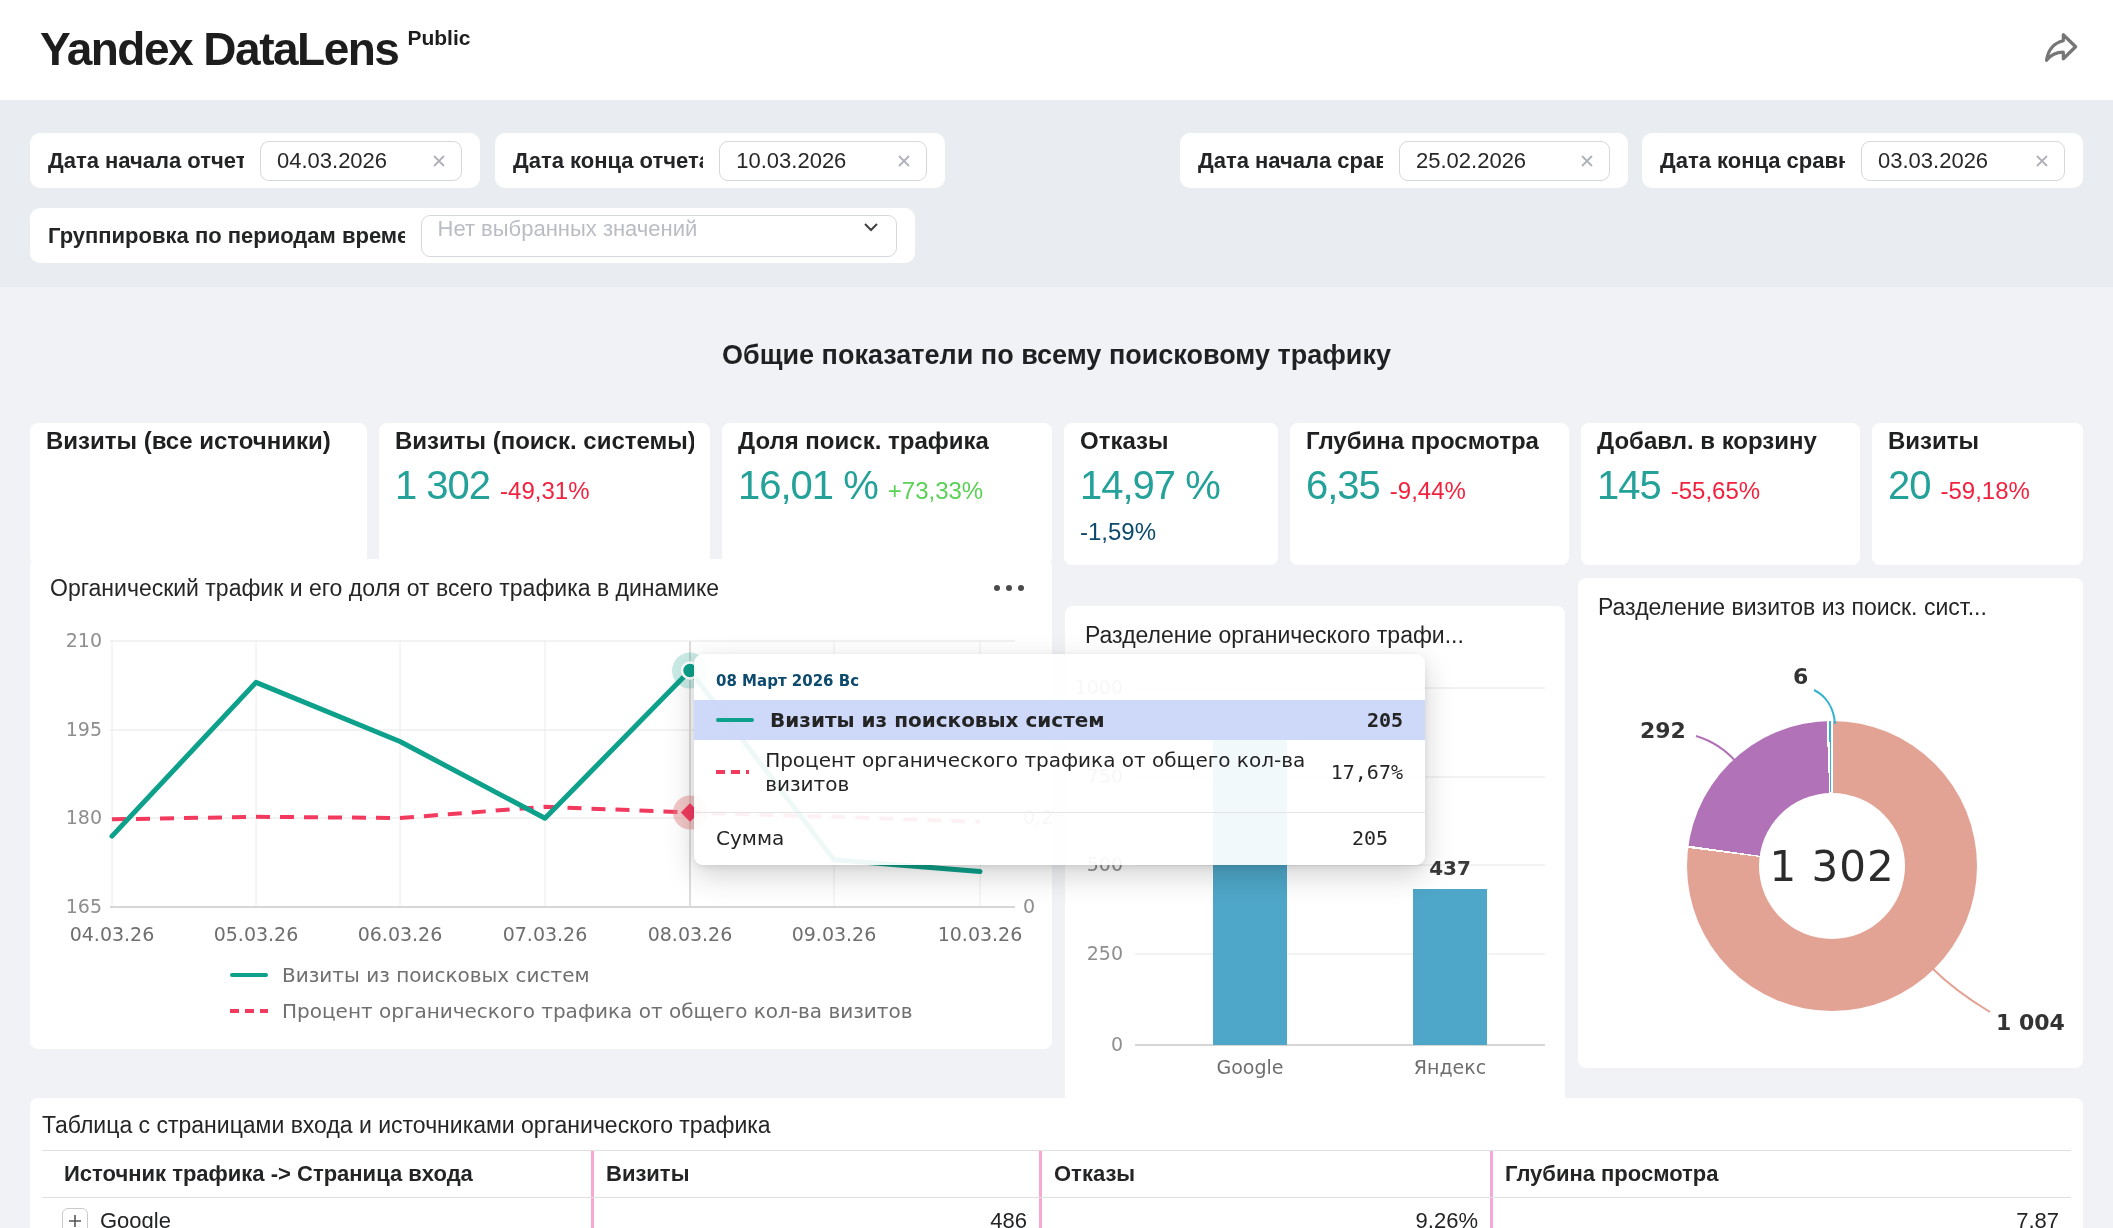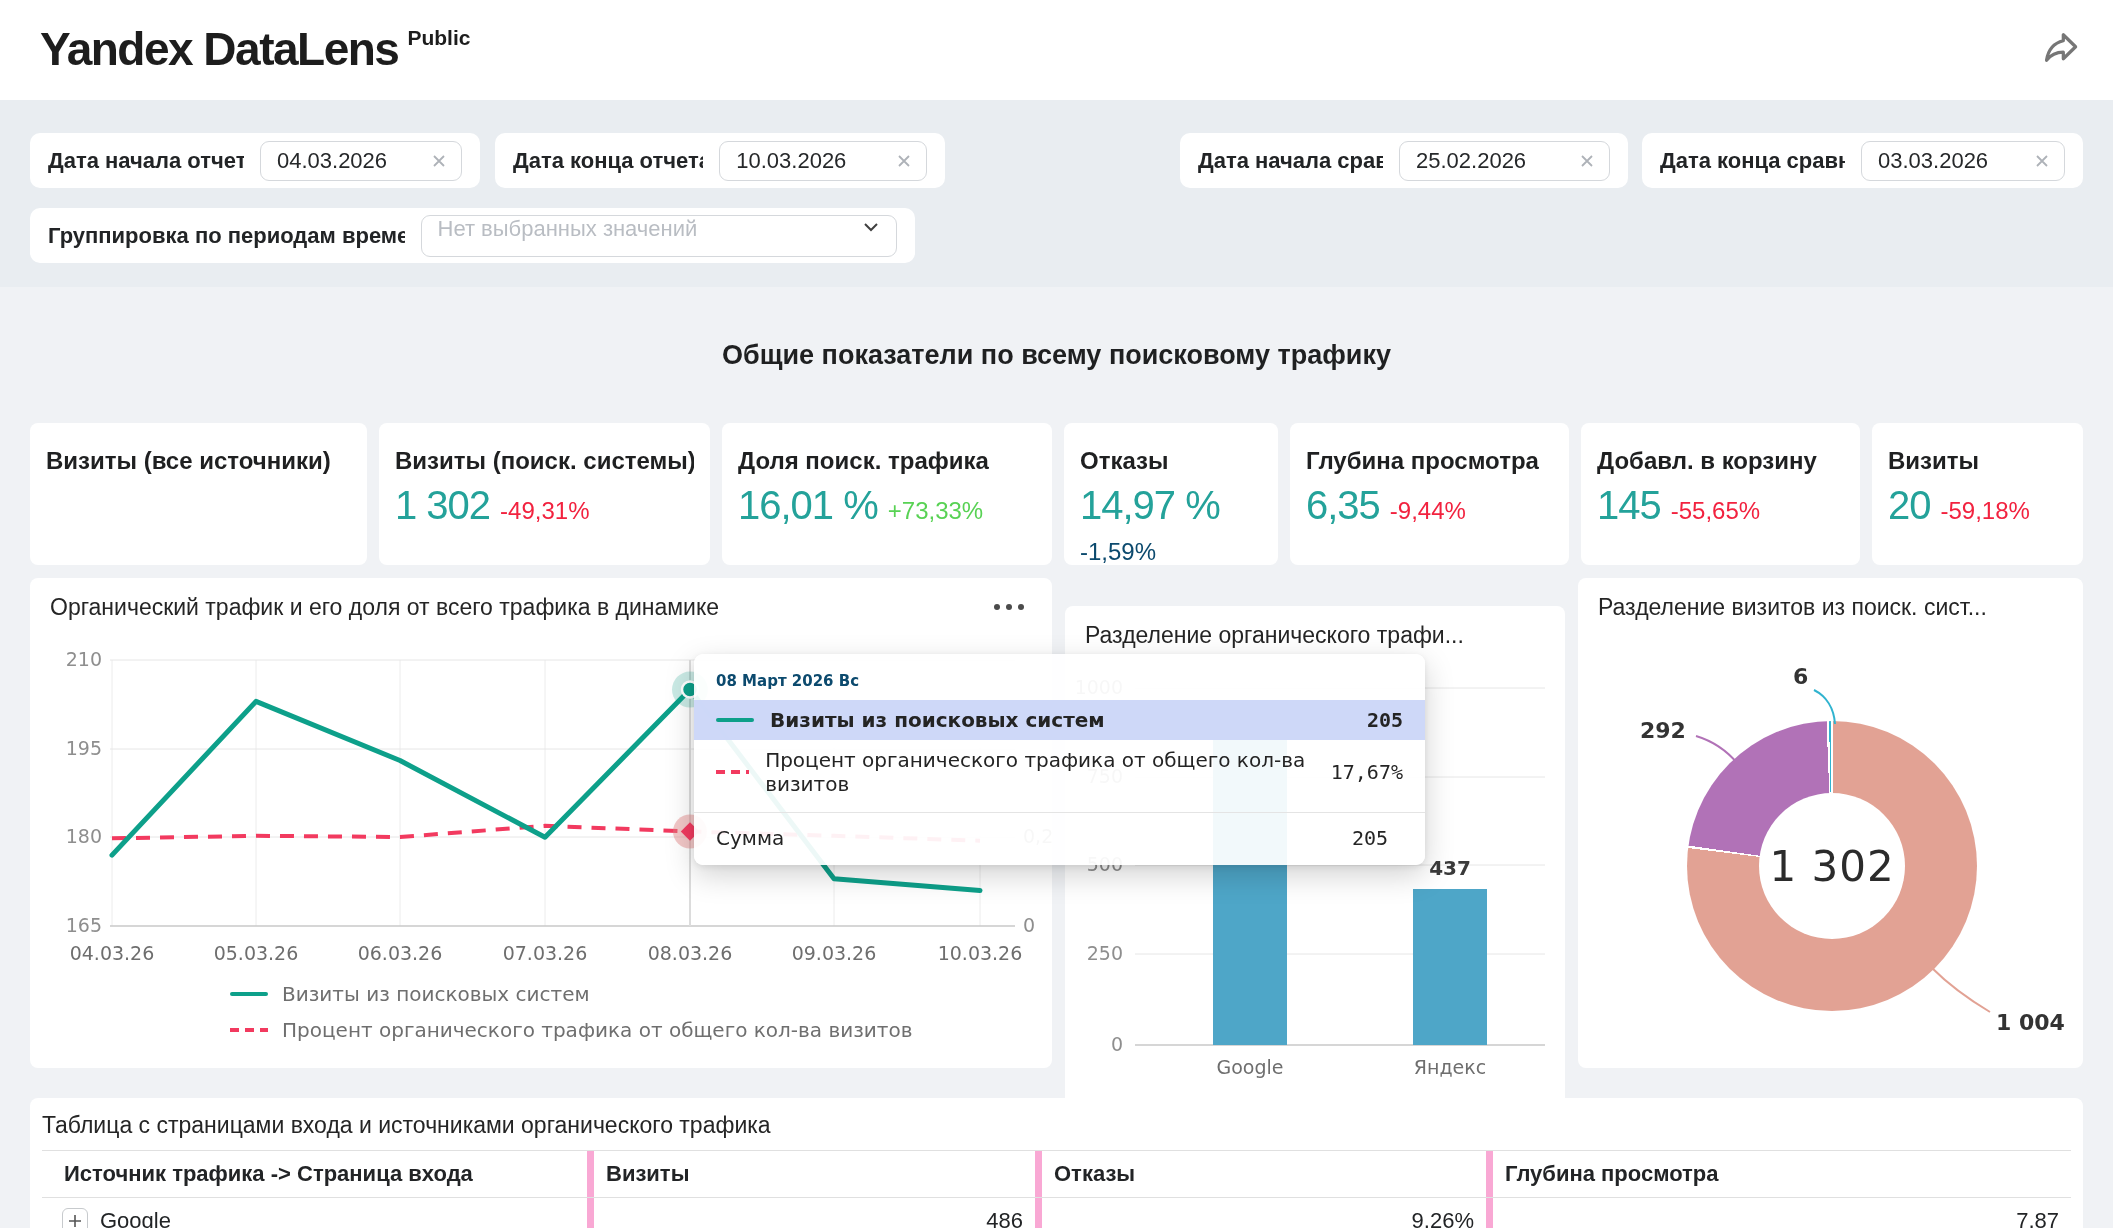--- a/index.html
+++ b/index.html
@@ -27,34 +27,34 @@
                   display:flex; align-items:flex-start; padding:0 14px 0 16px; background:#fff; }
   .placeholder { font-size:22px; color:#B9BDC3; flex:1; }
 
   
   .section-title { position:absolute; left:30px; top:340px; width:2053px; text-align:center;
                    font-size:27px; font-weight:700; color:#1f2021; }
 
   
   .kpi-row { position:absolute; left:30px; top:423px; display:grid; gap:12px;
              grid-template-columns:337px 331px 330px 214px 279px 279px 211px; }
-  .kpi-card { background:#fff; border-radius:8px; height:142px; padding:24px 16px 0 16px; }
+  .kpi-card { background:#fff; border-radius:8px; height:142px; padding:4px 16px 0 16px; }
   .kpi-title { font-size:24px; font-weight:700; color:#1f2021; margin-bottom:8px; white-space:nowrap; overflow:hidden; }
   .kpi-valrow { display:flex; align-items:baseline; gap:10px; flex-wrap:wrap; }
   .kpi-value { font-size:40px; font-weight:400; color:#24A29A; letter-spacing:-1px; }
   .kpi-delta { font-size:24px; font-weight:400; }
 
   
   .panel { position:absolute; background:#fff; border-radius:8px; }
   .panel-title { position:absolute; left:20px; top:16px; font-size:23px; font-weight:500; color:#252525;
                  white-space:nowrap; overflow:hidden; max-width:88%; }
   .menu-dots { position:absolute; right:28px; top:26px; display:flex; gap:6px; cursor:pointer; }
   .menu-dots i { width:6px; height:6px; border-radius:50%; background:#4b4b4b; display:block; }
 
-  #line-panel  { left:30px;   top:578px; width:1022px; height:490px; }
+  #line-panel  { left:30px;   top:559px; width:1022px; height:490px; }
   #bar-panel   { left:1065px; top:606px; width:500px;  height:515px; }
   #donut-panel { left:1578px; top:578px; width:505px;  height:490px; }
   svg text { font-family:"DejaVu Sans", sans-serif; }
   .ytick  { font-size:19px; fill:#8E8E8E; }
   .xtick  { font-size:19px; fill:#6E6E6E; }
   .barlabel { font-size:20px; font-weight:700; fill:#3a3a3a; }
 
   .legend { position:absolute; left:200px; top:404px; display:flex; flex-direction:column; gap:12px; }
   .legend-item { display:flex; align-items:center; gap:14px; font-size:20px; color:#6F6F6F;
                  font-family:"DejaVu Sans", sans-serif; cursor:pointer; }
@@ -85,21 +85,21 @@
   .donut-center { font-family:"DejaVu Sans", sans-serif; font-size:42px; color:#2b2b2b; letter-spacing:1px; }
   .donut-label { position:absolute; font-family:"DejaVu Sans", sans-serif; font-size:22px;
                  font-weight:700; color:#333; white-space:nowrap; }
 
   
   #table-panel { left:30px; top:1098px; width:2053px; height:160px; }
   .table-title { position:absolute; left:12px; top:14px; font-size:23px; font-weight:500; color:#252525; }
   .tbl { position:absolute; left:12px; top:52px; width:2029px; border-top:1px solid #E0E0E0; }
   .tbl-row { display:grid; grid-template-columns:552px 448px 451px 578px; border-bottom:1px solid #E0E0E0; }
   .tbl-cell { height:46px; display:flex; align-items:center; padding:0 12px; font-size:22px;
-              border-right:7px solid #f9a8d4; }
+              border-right:3px solid #f9a8d4; }
   .tbl-cell:first-child { padding-left:10px; border-left:none; }
   .tbl-cell:last-child { border-right:none; }
   .tbl-head .tbl-cell { font-weight:700; }
   .num { justify-content:flex-end; }
   .expander { width:26px; height:26px; border:1px solid #C7CACD; border-radius:6px; margin:0 12px 0 10px;
               display:flex; align-items:center; justify-content:center; cursor:pointer; flex:0 0 auto; }
 </style>
 </head>
 <body>
 

